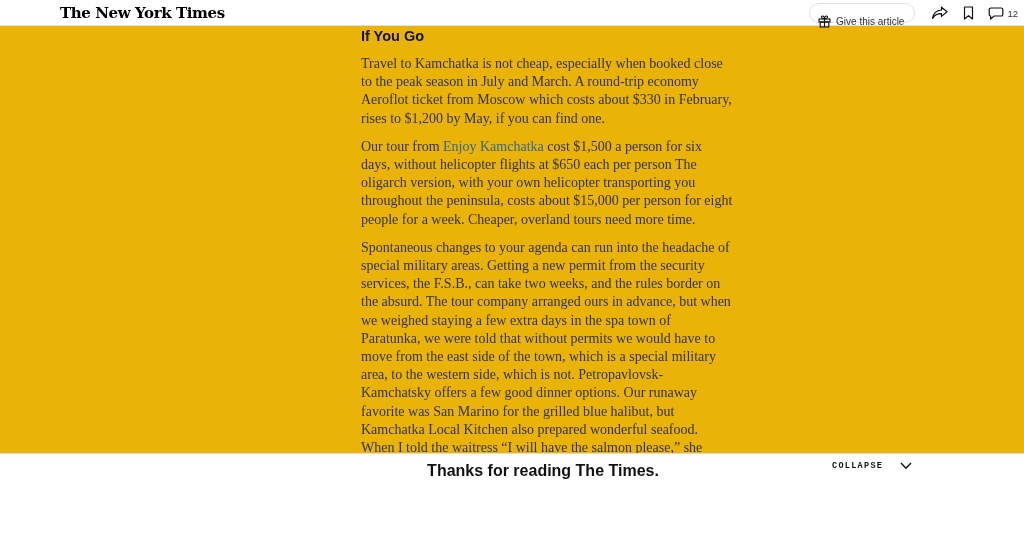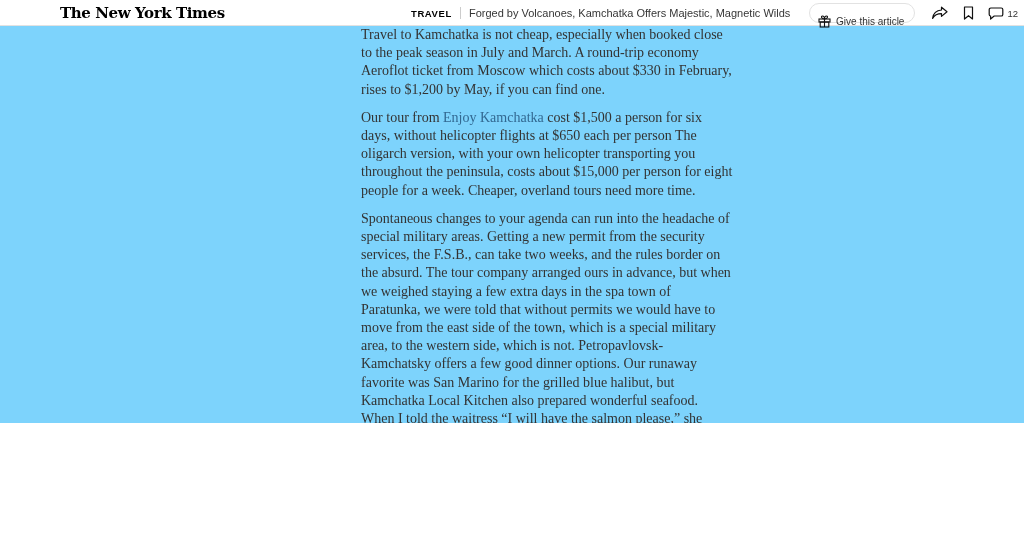--- a/index.html
+++ b/index.html
@@ -7,21 +7,21 @@
     --banner-bg:#faf0e3;
     --offer-red:#e9604c;
     --button-bg:#f2685c;
     --border:#e2e2e2;
     --text:#333333;
     --ink:#121212;
   }
   *{box-sizing:border-box;}
   html,body{margin:0;padding:0;background:#fff;}
   .page{
-    position:relative;width:1024px;height:423px;overflow:hidden;background:#7dd3fc;
+    position:relative;width:1024px;height:549px;overflow:hidden;background:#eab308;
     font-family:"Liberation Sans",sans-serif;color:var(--ink);
   }
   
   .topbar{
     position:absolute;top:0;left:0;width:1024px;height:26px;background:#fff;
     border-bottom:1px solid var(--border);z-index:10;
   }
   .nyt-logo{
     position:absolute;left:60px;top:4px;
     font-family:"DejaVu Serif",serif;font-weight:bold;font-size:15px;
@@ -78,25 +78,20 @@
   .collapse-label{font-size:8.5px;font-weight:bold;letter-spacing:1.3px;color:var(--ink);}
 </style>
 </head>
 <body>
 
 <div class="page">
 
   <header class="topbar">
     <div class="nyt-logo">The New York Times</div>
 
-    <div class="topbar-center">
-      <span class="section-label">TRAVEL</span>
-      <span class="vert-sep"></span>
-      <span class="headline">Forged by Volcanoes, Kamchatka Offers Majestic, Magnetic Wilds</span>
-    </div>
 
     <div class="topbar-actions">
       <button class="gift-pill">
         <span>
           <svg width="13" height="13" viewBox="0 0 13 13" fill="none" stroke="#111" stroke-width="1.1">
             <rect x="1" y="4" width="11" height="3"></rect>
             <rect x="2.2" y="7" width="8.6" height="5"></rect>
             <line x1="6.5" y1="4" x2="6.5" y2="12"></line>
             <path d="M6.5 4 C3.5 4 2.5 1 4.5 1 C6 1 6.5 2.5 6.5 4 C6.5 2.5 7 1 8.5 1 C10.5 1 9.5 4 6.5 4 Z"></path>
           </svg>
@@ -125,20 +120,21 @@
           <svg width="16" height="13" viewBox="0 0 16 13" fill="none" stroke="#111" stroke-width="1.2" stroke-linejoin="round">
             <path d="M2.8 1 H13.2 A1.6 1.6 0 0 1 14.8 2.6 V7.4 A1.6 1.6 0 0 1 13.2 9 H6.2 L2.6 12 V9 A1.6 1.6 0 0 1 1.2 7.4 V2.6 A1.6 1.6 0 0 1 2.8 1 Z"></path>
           </svg>
         </span>
         <span class="comment-count">12</span>
       </button>
     </div>
   </header>
 
   <main class="article">
+    <h2>If You Go</h2>
     <p><span>Travel to Kamchatka is not cheap, especially when booked close to the peak season in July and March. A round-trip economy Aeroflot ticket from Moscow which costs about $330 in February, rises to $1,200 by May, if you can find one.</span></p>
     <p><span>Our tour from </span><a class="body-link">Enjoy Kamchatka</a><span> cost $1,500 a person for six days, without helicopter flights at $650 each per person The oligarch version, with your own helicopter transporting you throughout the peninsula, costs about $15,000 per person for eight people for a week. Cheaper, overland tours need more time.</span></p>
     <p><span>Spontaneous changes to your agenda can run into the headache of special military areas. Getting a new permit from the security services, the F.S.B., can take two weeks, and the rules border on the absurd. The tour company arranged ours in advance, but when we weighed staying a few extra days in the spa town of Paratunka, we were told that without permits we would have to move from the east side of the town, which is a special military area, to the western side, which is not. Petropavlovsk-Kamchatsky offers a few good dinner options. Our runaway favorite was San Marino for the grilled blue halibut, but Kamchatka Local Kitchen also prepared wonderful seafood. When I told the waitress “I will have the salmon please,” she responded, “Which kind?”</span></p>
   </main>
 
   <div class="dock">
     <div class="thanks">Thanks for reading The Times.</div>
     <button class="collapse-btn">
       <span class="collapse-label">COLLAPSE</span>
       <span>

